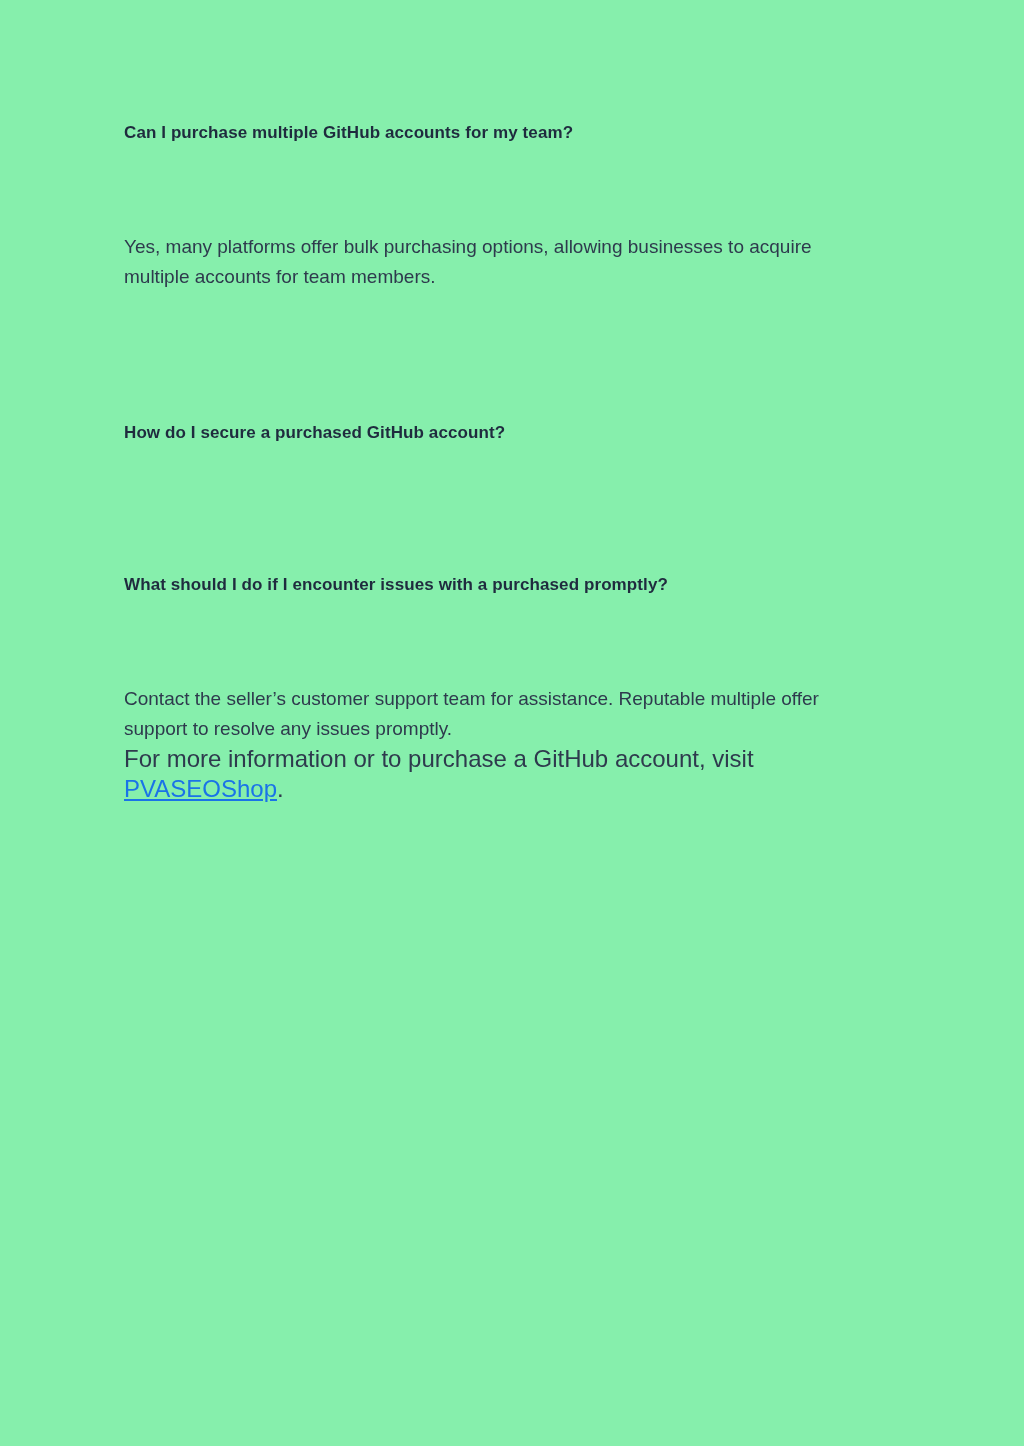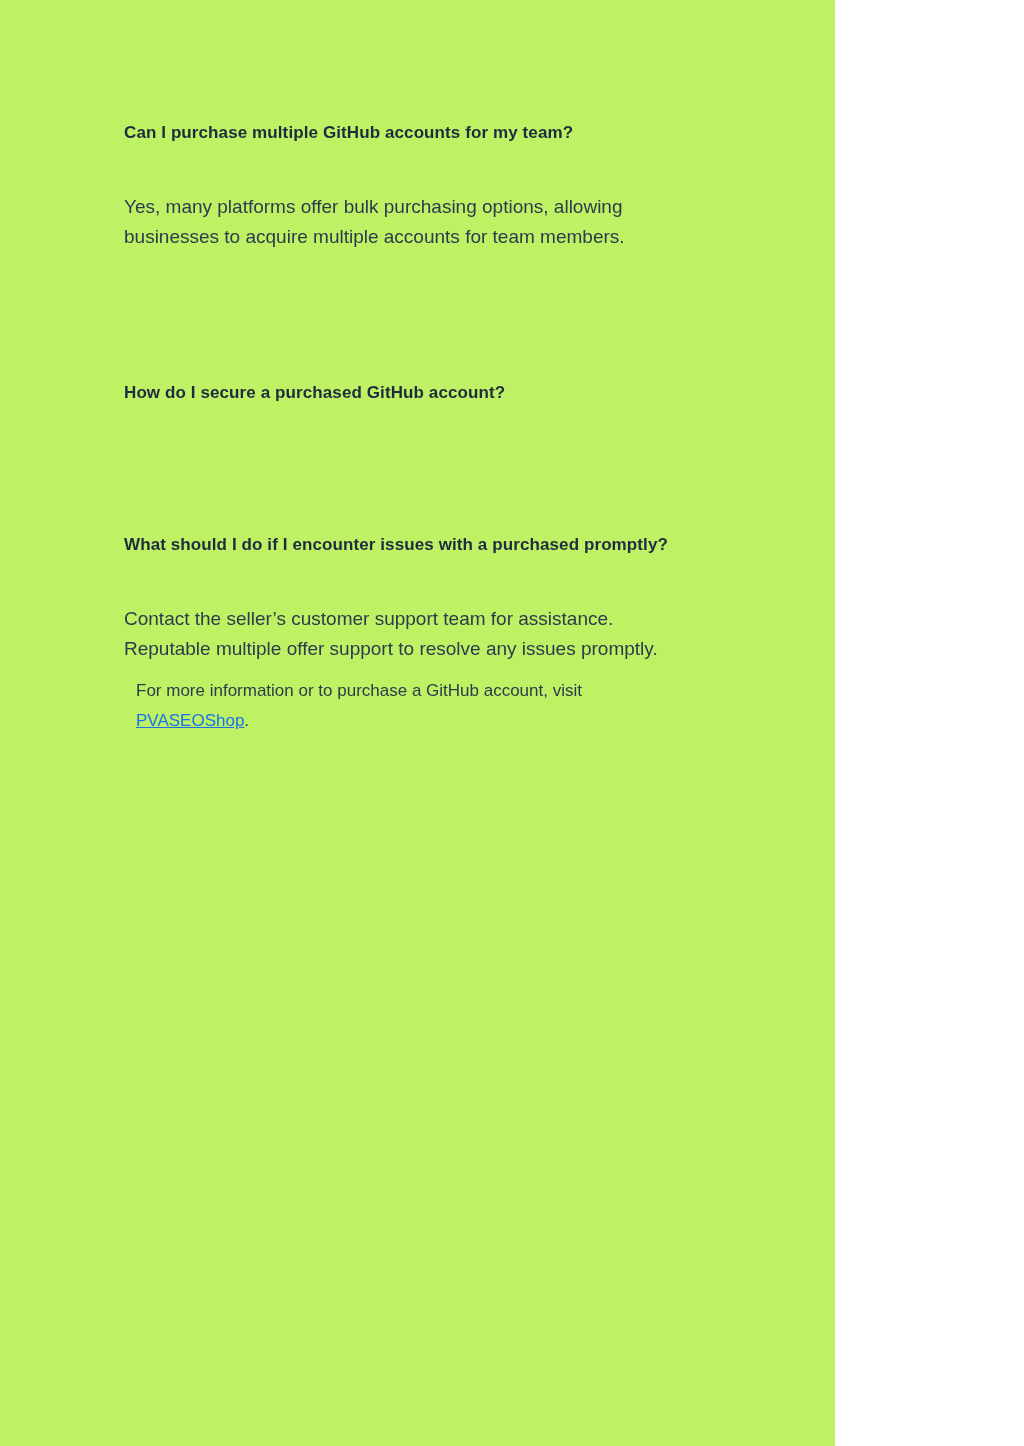--- a/index.html
+++ b/index.html
@@ -2,23 +2,23 @@
 <html><head>
 <meta charset="utf-8">
 <style>
   html, body {
     margin: 0;
     padding: 0;
     background: #ffffff;
   }
   .doc-page {
     position: relative;
-    width: 835px;
+    width: 1024px;
     height: 1446px;
-    background: #bef264;
+    background: #86efac;
     box-sizing: border-box;
     padding: 122px 130px 0 124px;
     font-family: "Liberation Sans", sans-serif;
     overflow: hidden;
   }
   .faq-question {
     margin: 0;
     font-size: 17px;
     font-weight: 700;
     line-height: 22px;
@@ -26,27 +26,27 @@
     letter-spacing: 0.1px;
   }
   .faq-answer {
     margin: 0;
     max-width: 758px;
     font-size: 19px;
     font-weight: 400;
     line-height: 30px;
     color: #2e3a4d;
   }
-  .mt-answer { margin-top: 48px; }
+  .mt-answer { margin-top: 88px; }
   .mt-question { margin-top: 130px; }
   .mt-footer { margin-top: 132px; }
   .footer-line {
-    margin: 12px;
+    margin: 0;
     max-width: 758px;
-    font-size: 17px;
+    font-size: 24px;
     font-weight: 400;
     line-height: 30px;
     color: #2e3a4d;
   }
   .doc-link {
     color: #1a73e8;
     text-decoration: underline;
     cursor: pointer;
   }
 </style>

